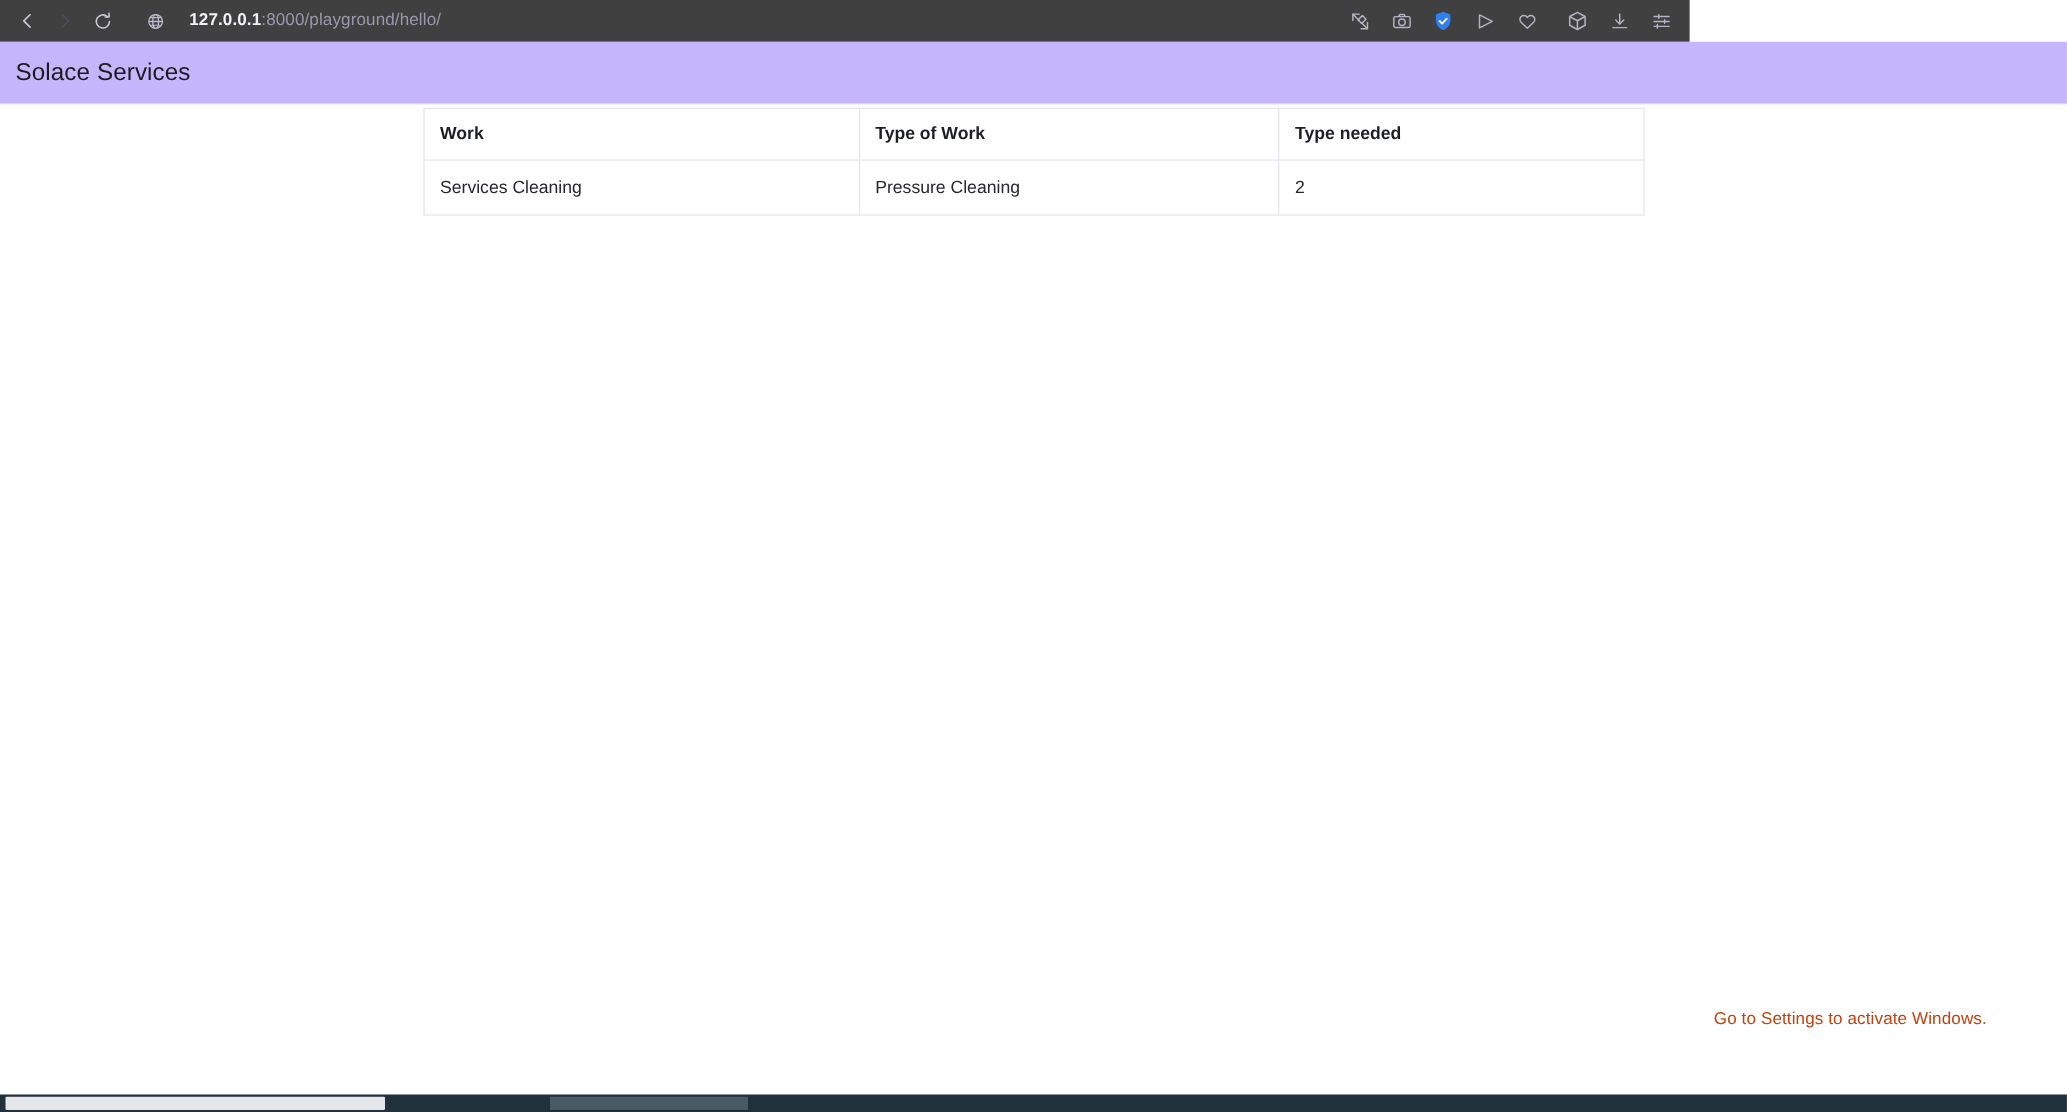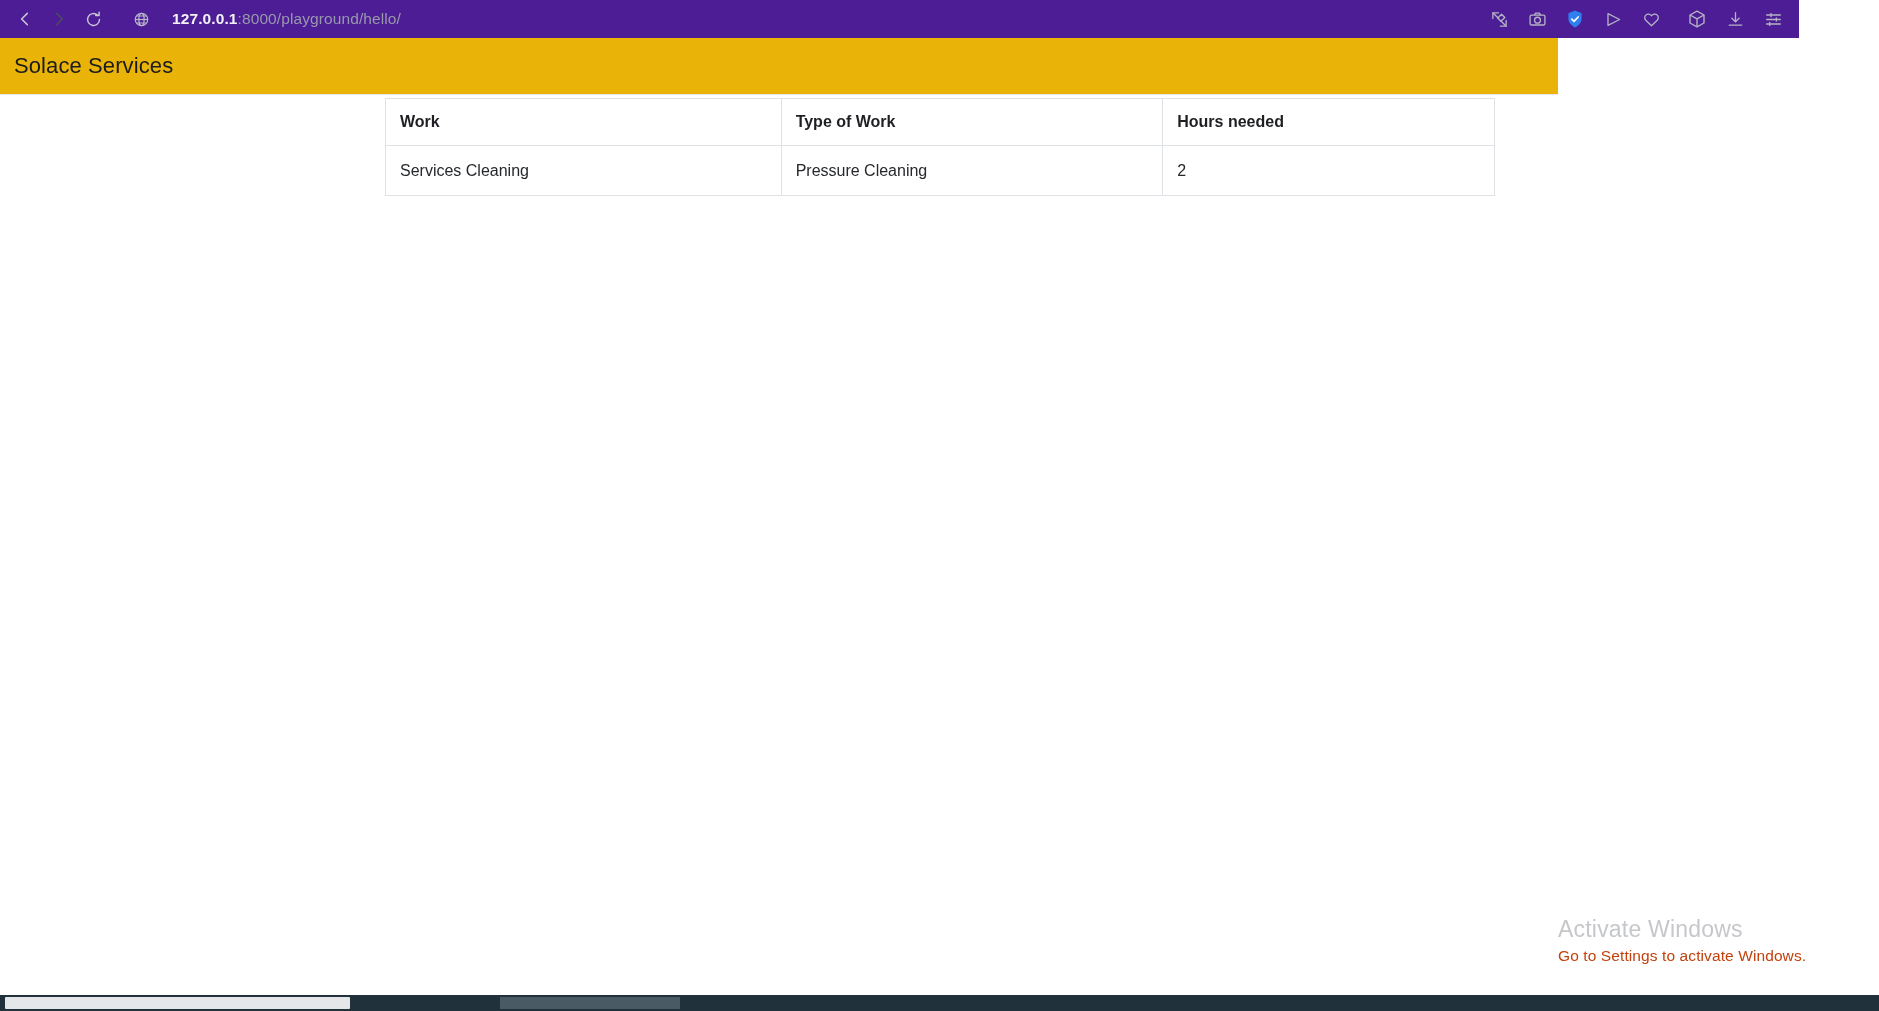--- a/index.html
+++ b/index.html
@@ -6,22 +6,22 @@
   html, body {
     width:1879px; height:1011px;
     background:#ffffff;
     font-family:"Liberation Sans", sans-serif;
     overflow:hidden;
   }
 
   
   .browser-bar {
     position:absolute; top:0; left:0;
-    width:1799px; height:38px;
-    background:#4c1d95;
+    width:1536px; height:38px;
+    background:#404040;
     display:flex; align-items:center;
   }
   .nav-group { display:flex; align-items:center; padding-left:8px; }
   .nav-btn {
     width:34px; height:34px;
     display:flex; align-items:center; justify-content:center;
     border-radius:5px;
   }
   .nav-btn svg { display:block; }
   .ico-back   { stroke:#c9c7d6; }
@@ -50,22 +50,22 @@
     display:flex; align-items:center; justify-content:center;
     border-radius:5px;
   }
   .ext-btn svg { display:block; }
   .ext-stroke { stroke:#b4b2c4; fill:none; }
   .shield-fill { fill:#2f7ff0; }
 
   
   .page-header {
     position:absolute; top:38px; left:0;
-    width:1558px; height:57px;
-    background:#eab308;
+    width:1879px; height:57px;
+    background:#c4b5fd;
     border-bottom:1px solid #e6eaef;
     display:flex; align-items:center;
   }
   .site-title {
     margin-left:14px;
     font-size:22px;
     font-weight:400;
     color:#1b1c1f;
     letter-spacing:0.1px;
   }
@@ -248,34 +248,33 @@
 <div class="page-header">
   <div class="site-title">Solace Services</div>
 </div>
 
 <div class="content">
   <table class="work-table">
     <thead>
       <tr>
         <th class="col-w1">Work</th>
         <th class="col-w2">Type of Work</th>
-        <th class="col-w3">Hours needed</th>
+        <th class="col-w3">Type needed</th>
       </tr>
     </thead>
     <tbody>
       <tr>
         <td>Services Cleaning</td>
         <td>Pressure Cleaning</td>
         <td>2</td>
       </tr>
     </tbody>
   </table>
 </div>
 
 <div class="watermark">
-  <div class="wm-title">Activate Windows</div>
   <div class="wm-sub">Go to Settings to activate Windows.</div>
 </div>
 
 <div class="hscroll">
   <div class="hscroll-mark"></div>
   <div class="hscroll-thumb"></div>
 </div>
 
 </body></html>

